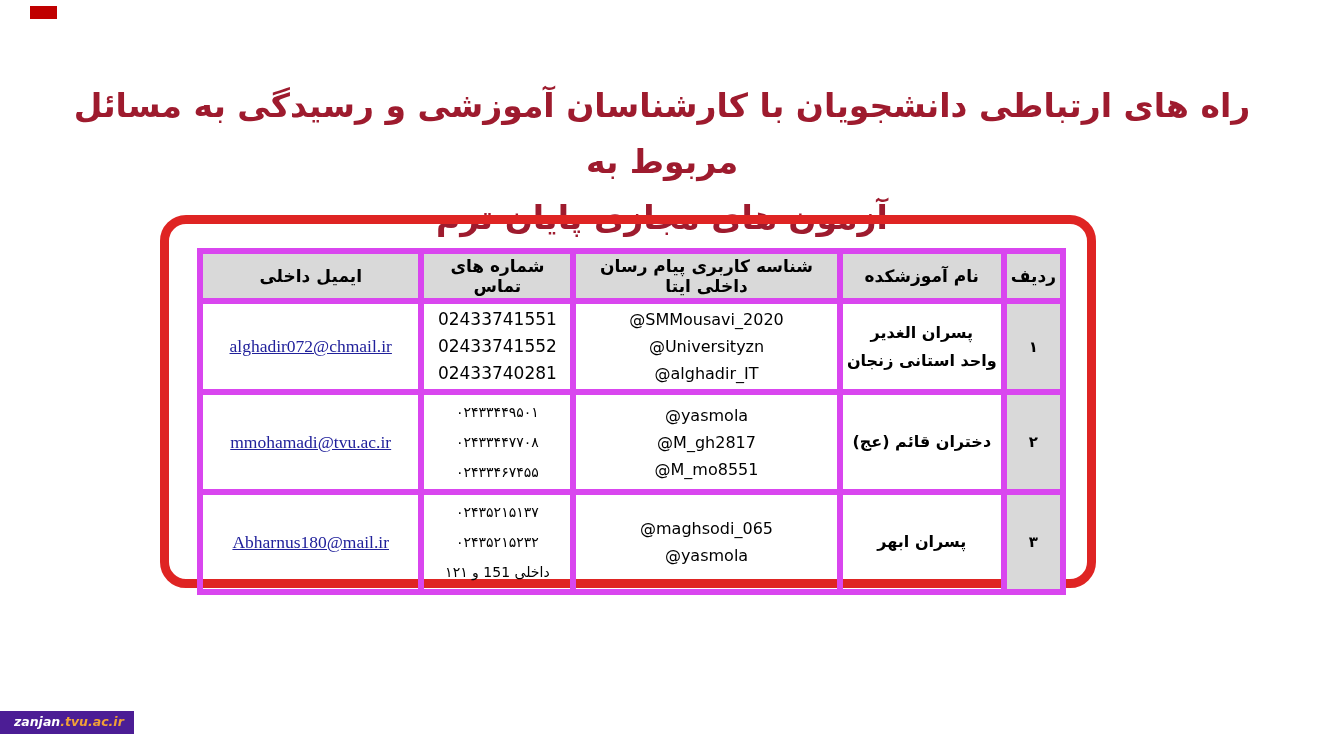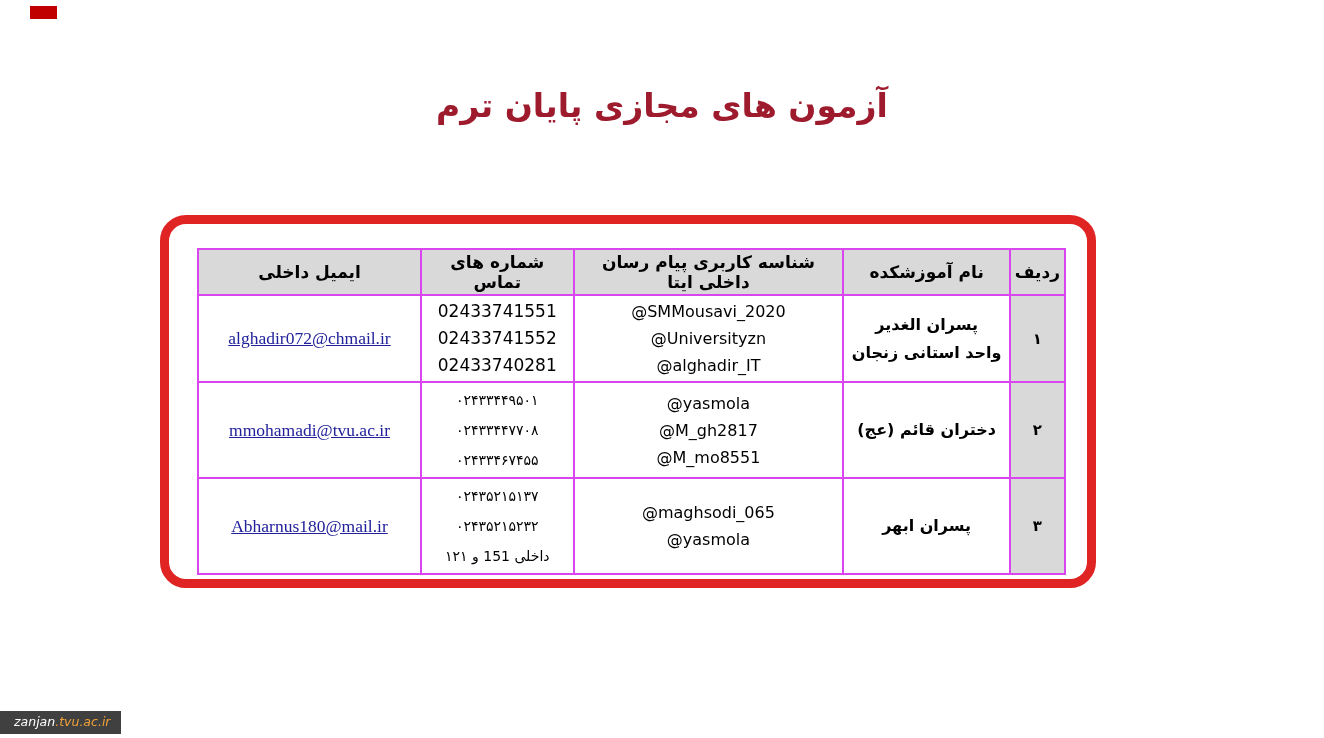--- a/index.html
+++ b/index.html
@@ -49,21 +49,21 @@
     position: absolute;
     left: 197px; top: 248px;
     width: 869px;
     direction: rtl;
     border-collapse: collapse;
     border: 2px solid #3F3F3F;
     font-family: "DejaVu Sans", sans-serif;
     color: #000;
   }
   .contact-table th, .contact-table td {
-    border: 2px solid #d946ef;
+    border: 6px solid #d946ef;
     text-align: center;
     vertical-align: middle;
     padding: 2px 4px;
   }
   .contact-table thead th {
     background: #D9D9D9;
     font-size: 17px;
     font-weight: bold;
     height: 35px;
     border-bottom-width: 2px;
@@ -98,36 +98,37 @@
     text-decoration: underline;
   }
   tr.row-1 td { height: 82px; }
   tr.row-2 td { height: 93px; }
   tr.row-3 td { height: 84px; }
 
   
   .footer-badge {
     position: absolute;
     left: 0; bottom: 4px;
-    background: #404040;
+    background: #4c1d95;
     padding: 3px 10px 5px 14px;
     font-style: italic;
-    font-weight: normal;
+    font-weight: bold;
     font-size: 12.5px;
     white-space: nowrap;
   }
   .footer-badge .site-name { color: #ffffff; }
   .footer-badge .site-domain { color: #F0A137; }
 </style>
 </head>
 <body>
 
 <div class="corner-mark"></div>
 
 <div class="title-wrap">
+  <div class="title-line">راه های ارتباطی دانشجویان با کارشناسان آموزشی و رسیدگی به مسائل مربوط به</div>
   <div class="title-line">آزمون های مجازی پایان ترم</div>
 </div>
 
 <div class="red-frame"></div>
 
 <table class="contact-table">
   <colgroup>
     <col style="width:52px">
     <col style="width:168px">
     <col style="width:272px">

